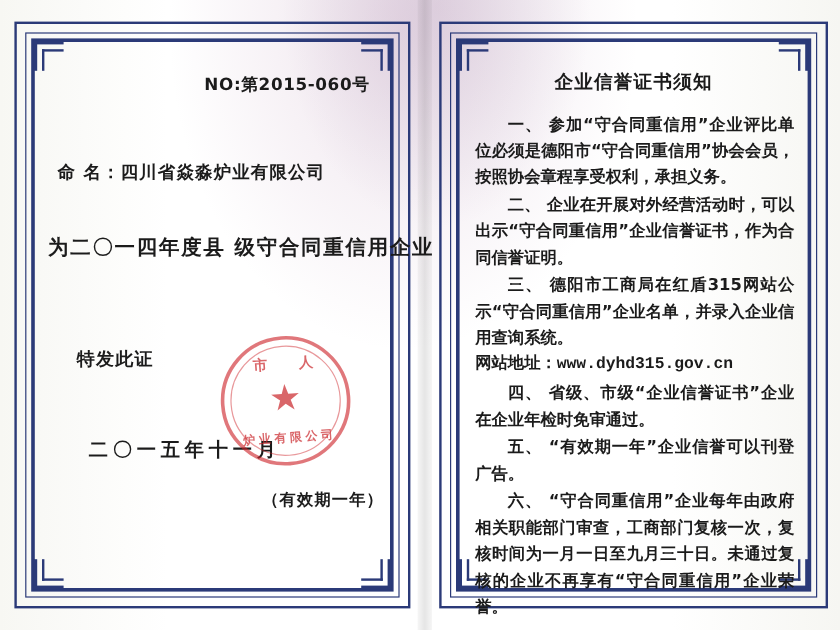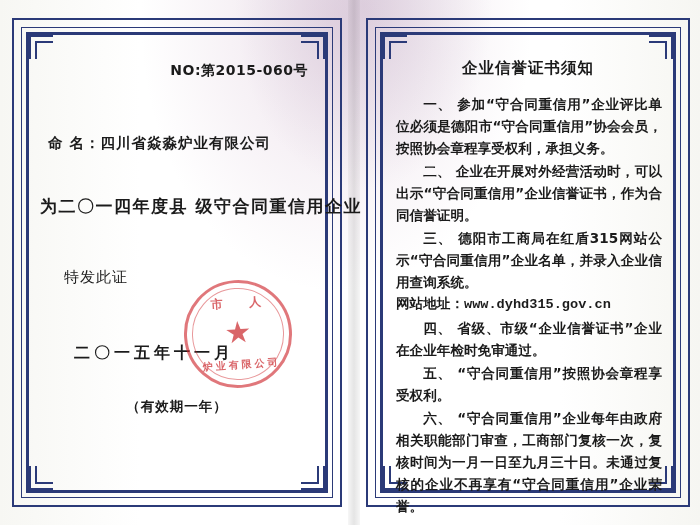--- a/index.html
+++ b/index.html
@@ -116,38 +116,38 @@
   .title-line {
     font-size: 17px;
     font-weight: bold;
     margin-top: 42px;
     margin-left: 6px;
     letter-spacing: 1.5px;
     white-space: nowrap;
   }
   .award-line {
     font-size: 15px;
-    font-weight: normal;
-    margin-top: 50px;
+    font-weight: bold;
+    margin-top: 72px;
     margin-left: 30px;
     letter-spacing: 1px;
   }
   .date-line {
     font-size: 16px;
     font-weight: bold;
     margin-top: 56px;
     text-align: left;
     letter-spacing: 4px;
     padding-left: 40px;
   }
   .valid-line {
     font-size: 13.5px;
     font-weight: bold;
-    margin-top: 34px;
-    text-align: center;
+    margin-top: 22px;
+    text-align: right;
     letter-spacing: 1px;
   }
   
   .seal {
     position: absolute;
     left: 150px;
     top: 240px;
     width: 108px;
     height: 108px;
     border-radius: 50%;
@@ -265,18 +265,18 @@
     <div class="corner bl"></div>
 
     <div class="content">
       <div class="notice-title">企业信誉证书须知</div>
       <div class="notice-body">
         <p class="notice-p indent">一、 参加“守合同重信用”企业评比单位必须是德阳市“守合同重信用”协会会员，按照协会章程享受权利，承担义务。</p>
         <p class="notice-p indent">二、 企业在开展对外经营活动时，可以出示“守合同重信用”企业信誉证书，作为合同信誉证明。</p>
         <p class="notice-p indent">三、 德阳市工商局在红盾315网站公示“守合同重信用”企业名单，并录入企业信用查询系统。</p>
         <p class="notice-p url">网站地址：www.dyhd315.gov.cn</p>
         <p class="notice-p indent">四、 省级、市级“企业信誉证书”企业在企业年检时免审通过。</p>
-        <p class="notice-p indent">五、 “守合同重信用”按照协会章程享受权利。</p>
+        <p class="notice-p indent">五、 “有效期一年”企业信誉可以刊登广告。</p>
         <p class="notice-p indent">六、 “守合同重信用”企业每年由政府相关职能部门审查，工商部门复核一次，复核时间为一月一日至九月三十日。未通过复核的企业不再享有“守合同重信用”企业荣誉。</p>
       </div>
     </div>
   </div>
 </div>
 
 </body></html>

